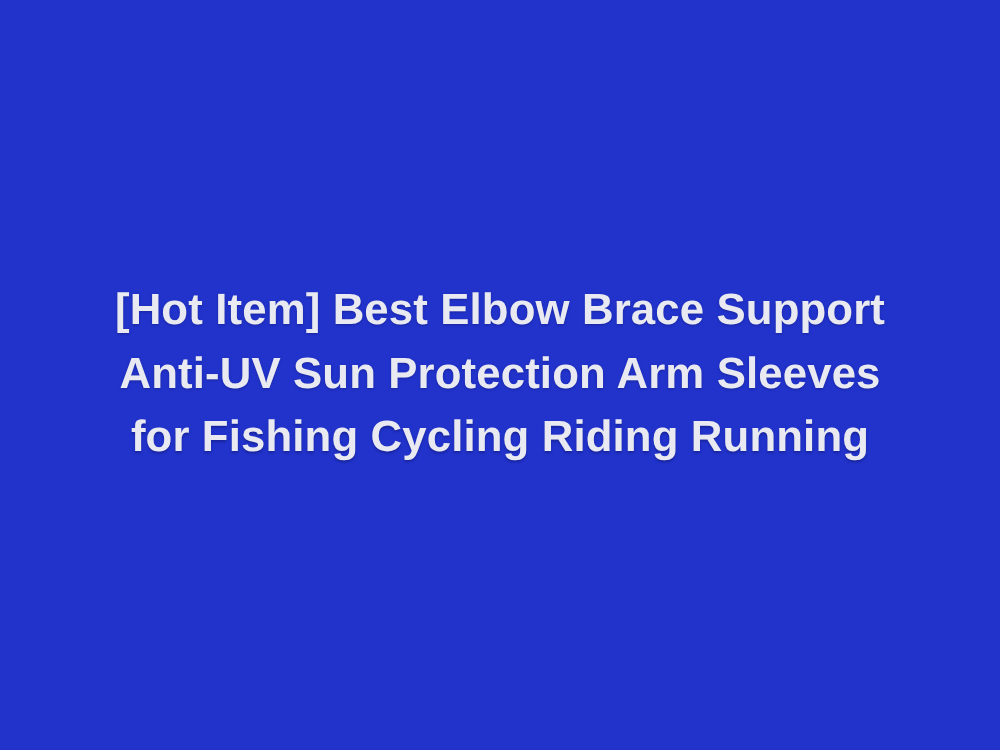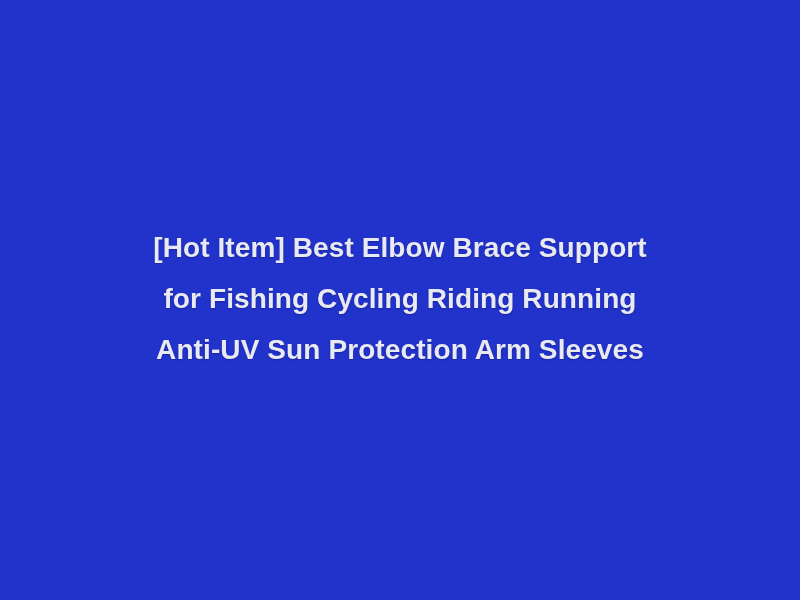--- a/index.html
+++ b/index.html
@@ -25,36 +25,36 @@
   #title-block {
     width: 760px;
     text-align: center;
     position: relative;
     top: -2px;
   }
   .title-line {
     display: block;
     font-family: "Liberation Sans", sans-serif;
     font-weight: bold;
-    font-size: 28px;
+    font-size: 35px;
     line-height: 51px;
     letter-spacing: 0.1px;
     color: #E9E9F1;
     white-space: nowrap;
     text-shadow: 0 1px 2px rgba(10, 20, 100, 0.45);
   }
 </style>
 </head>
 <body>
 
 <div id="product-title-card">
 
   <div id="title-block">
 
     <span class="title-line">[Hot Item] Best Elbow Brace Support</span>
 
+    <span class="title-line">Anti-UV Sun Protection Arm Sleeves</span>
+
     <span class="title-line">for Fishing Cycling Riding Running</span>
-
-    <span class="title-line">Anti-UV Sun Protection Arm Sleeves</span>
 
   </div>
 
 </div>
 
 </body></html>

